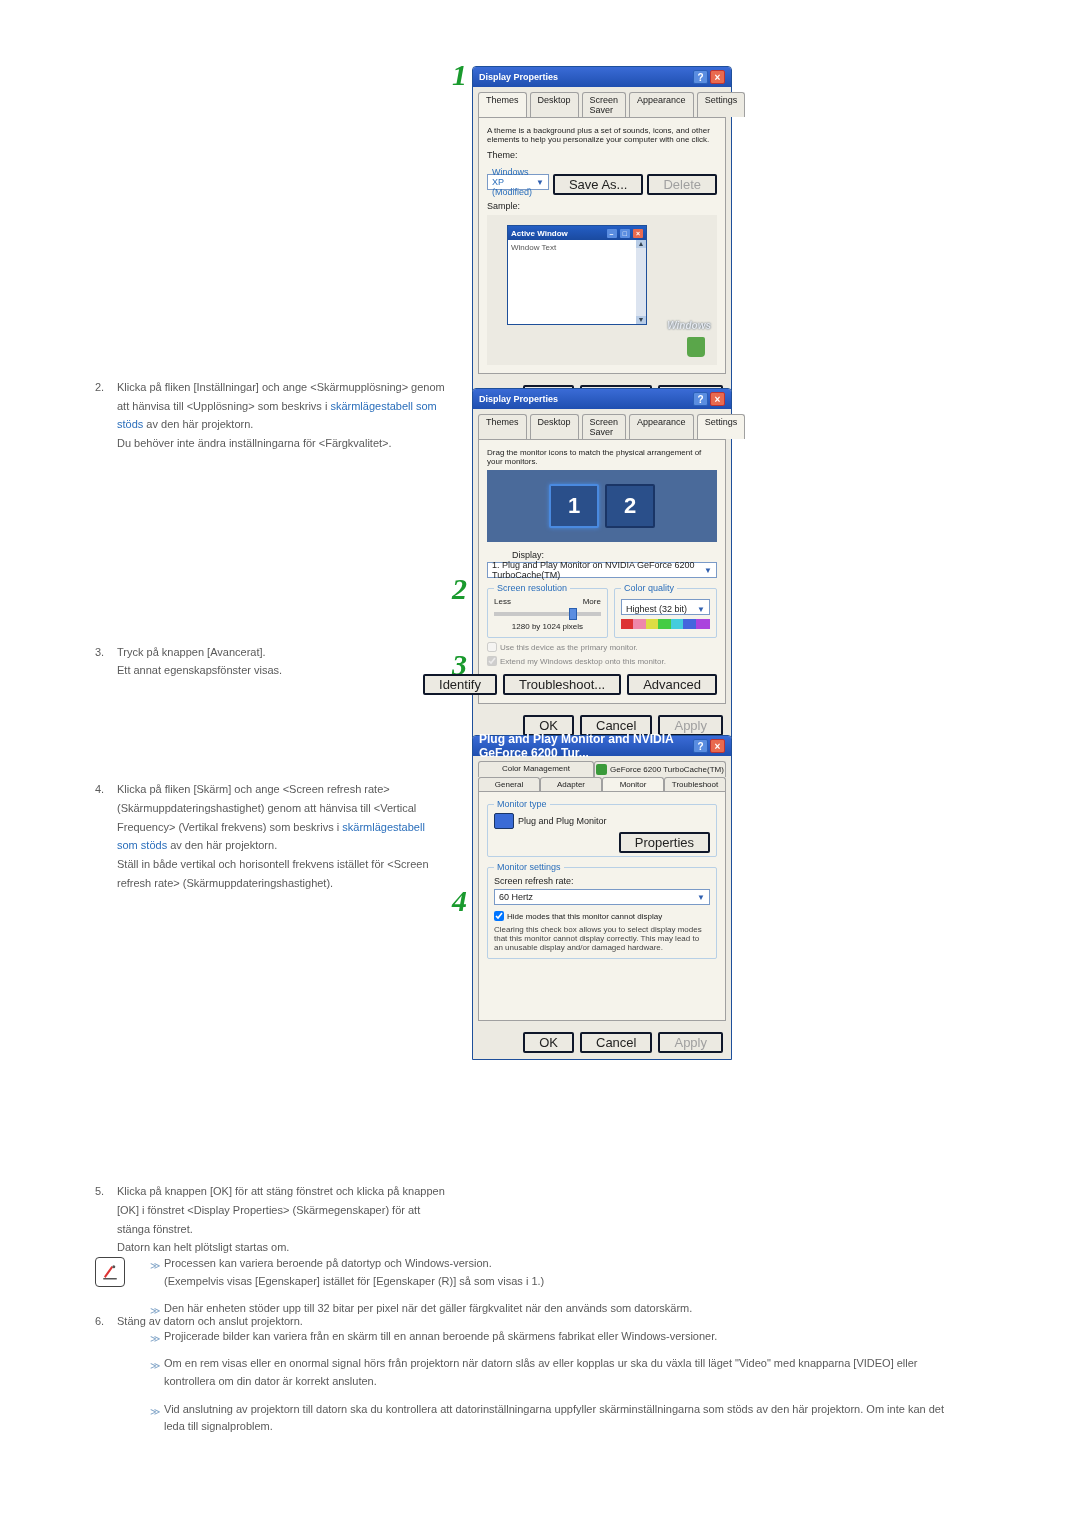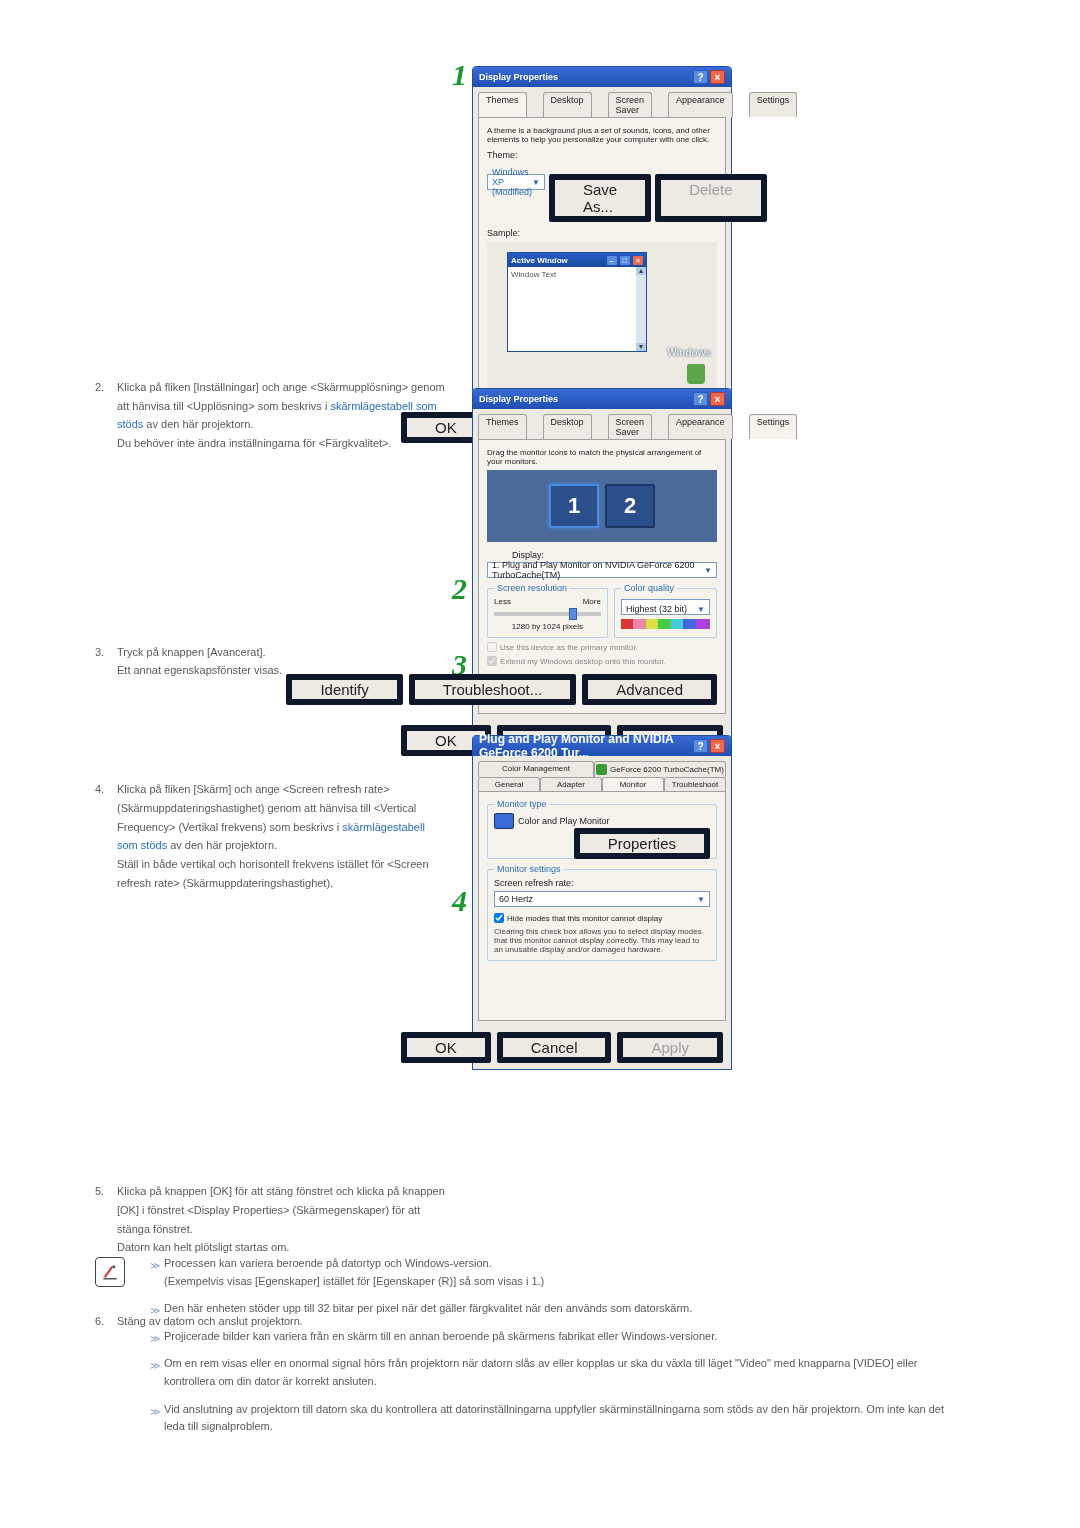--- a/index.html
+++ b/index.html
@@ -51,31 +51,31 @@
     background: linear-gradient(#3a6bd6, #1f4fb0);
     color: #fff; font-weight: bold;
     height: 20px; display: flex; align-items: center; padding: 0 6px;
     border-radius: 3px 3px 0 0;
     justify-content: space-between;
   }
   .win-title .tbtns { display: flex; gap: 2px; }
   .wbtn { width: 15px; height: 14px; border-radius: 2px; display:flex;align-items:center;justify-content:center;font-weight:bold;font-size:10px;}
   .help-btn { background:#5a8de0;color:#fff;border:1px solid #2a5fb8; }
   .close-btn { background:#e96a4f;color:#fff;border:1px solid #b33; }
-  .tabs { display: flex; padding: 5px 5px 0 5px; gap: 16px; }
+  .tabs { display: flex; padding: 5px 5px 0 5px; gap: 3px; }
   .tab {
     border: 1px solid #a0a0a0; border-bottom: none;
     padding: 2px 7px; background: #eceae2; border-radius: 3px 3px 0 0;
     font-size: 9px; color:#222;
   }
   .tab.active { background: #f5f3eb; position: relative; z-index: 2; }
   .tab-body { border: 1px solid #a0a0a0; margin: 0 5px 5px 5px; background: #f5f3eb; padding: 8px; }
   .btn {
-    border: 6px solid #0f172a; background: #eceae2;
-    padding: 1px 28px; border-radius: 2px; font-size: 15px; color:#222;
+    border: 2px solid #0f172a; background: #eceae2;
+    padding: 1px 14px; border-radius: 2px; font-size: 13px; color:#222;
   }
   .btn.disabled { color: #a0a0a0; }
   .dlg-btn-row { display: flex; justify-content: flex-end; gap: 6px; padding: 6px 8px; }
   .dropdown {
     border: 1px solid #7a9ac7; background: #fff; height: 16px;
     display: flex; align-items: center; padding: 0 4px; font-size: 9px;
     justify-content: space-between;
   }
   .dropdown .caret { color:#3060b0; font-size:8px; }
   .fieldset { border: 1px solid #b8d0e6; border-radius: 2px; padding: 6px; margin-top:4px; }
@@ -91,21 +91,21 @@
   .active-window {
     position: absolute; left: 20px; top: 10px; width: 140px; height: 100px;
     border: 1px solid #1e4f9a; background: #fff;
   }
   .aw-title { background: linear-gradient(#245ec4,#1a4aa0); color:#fff; font-size:8px; font-weight:bold; height:14px; display:flex;align-items:center;justify-content:space-between;padding:0 3px; }
   .aw-title .small-btns span{ display:inline-block;width:10px;height:9px;border-radius:1px;margin-left:1px;font-size:7px;text-align:center;line-height:9px;color:#fff;}
   .aw-min{background:#5a8de0;} .aw-max{background:#5a8de0;} .aw-close{background:#e96a4f;}
   .aw-body{ padding:3px; font-size:8px; color:#555; background:#fff; height:calc(100% - 14px); position:relative; }
   .aw-scroll{ position:absolute; right:0; top:0; bottom:0; width:10px; background:#dce4f0; }
   .aw-up,.aw-down{height:8px;background:#b8cce6;color:#345;font-size:7px;text-align:center;}
-  .win-logo { position:absolute; right:6px; bottom:34px; font-size:10px; color:#e6eaf0; font-weight:bold; text-shadow:0 0 2px #345; }
+  .win-logo { position:absolute; right:6px; bottom:34px; font-size:10px; color:#e6eaf0; font-weight:bold; font-style:italic; text-shadow:0 0 2px #345; }
   .recycle { position:absolute; right:12px; bottom:8px; width:18px;height:20px;background:#5aa64a;border-radius:2px 2px 4px 4px; }
   
   #dlg2 { left: 472px; top: 388px; width: 260px; }
   .monitors { display:flex; justify-content:center; gap:6px; background:#4a6a9a; padding:14px; margin:4px 0 8px 0; }
   .mon { background:#2a4f8a; color:#fff; font-size:22px; font-weight:bold; width:50px; height:44px; display:flex;align-items:center;justify-content:center; border:2px solid #1a3566; border-radius:2px; }
   .mon.sel { border:2px solid #4a8ae0; box-shadow: 0 0 4px #4a8ae0; }
   .slider-row{ display:flex; gap:6px; }
   .slider-box{ flex:1; }
   .slider-track{ height:4px; background:#c8c8c8; margin:6px 0; position:relative; }
   .slider-thumb{ position:absolute; top:-4px; width:8px; height:12px; background:#5a8de0; border:1px solid #2a5fb0; left:70%; }
@@ -270,21 +270,21 @@
       <div class="tab">General</div>
       <div class="tab">Adapter</div>
       <div class="tab active">Monitor</div>
       <div class="tab">Troubleshoot</div>
     </div>
     <div class="tab-body" style="height:230px;">
       <div class="fieldset">
         <span class="legend">Monitor type</span>
         <div style="margin-top:-8px;display:flex;align-items:center;">
           <span class="mon-icon"></span>
-          <span>Color and Play Monitor</span>
+          <span>Plug and Plug Monitor</span>
         </div>
         <div style="text-align:right;margin-top:6px;">
           <span class="btn">Properties</span>
         </div>
       </div>
       <div class="fieldset" style="margin-top:10px;">
         <span class="legend">Monitor settings</span>
         <div style="margin-top:-8px;font-size:9px;">Screen refresh rate:</div>
         <div class="dropdown" style="margin:3px 0 6px 0;">
           <span>60 Hertz</span>

